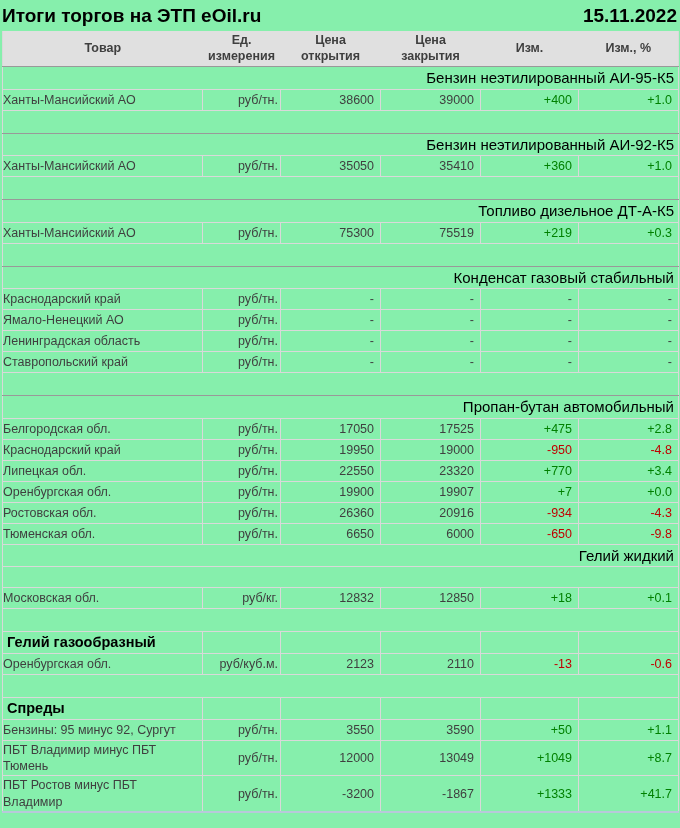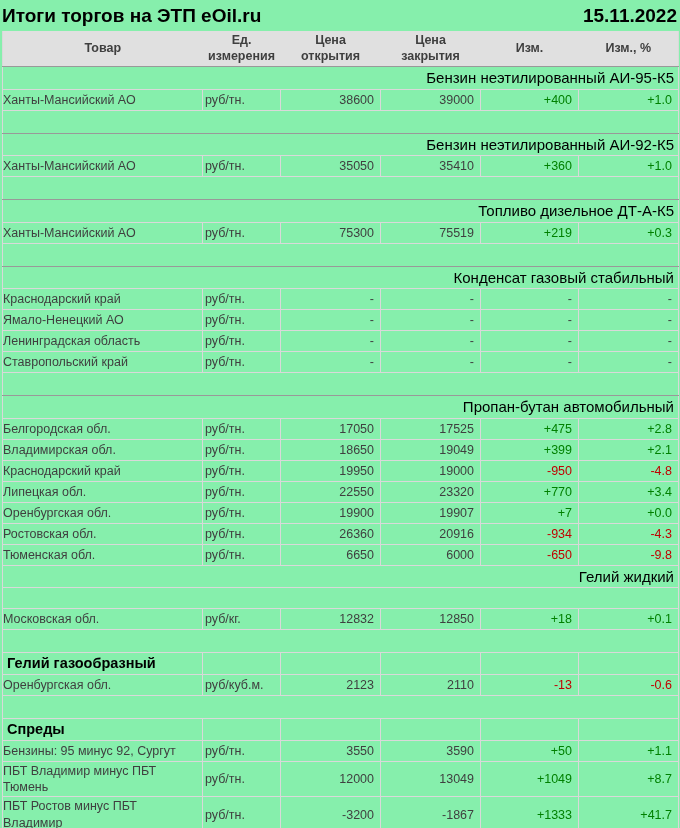--- a/index.html
+++ b/index.html
@@ -38,21 +38,21 @@
   }
   td{
     font-size:12.5px;color:var(--txt);vertical-align:middle;
     padding:1px 6px;line-height:1.3;
   }
   tr.data-row td{
     border:1px solid var(--cell-border);
     height:21px;
   }
   td.product{ text-align:left;padding-left:0; }
-  td.unit{ text-align:left;padding:1px 2px;margin-top:15px; }
+  td.unit{ text-align:right;padding:1px 2px;margin-top:15px; }
   td.num{ text-align:right; }
   td.pos{ color:var(--pos); }
   td.neg{ color:var(--neg); }
   tr.section-span td{
     border-top:1px solid var(--sec-top);
     border-bottom:1px solid var(--cell-border);
     font-size:15px;font-weight:normal;color:#000;
     height:22px;text-align:right;padding:1px 4px;
   }
   tr.section-cells td{
@@ -180,28 +180,20 @@
         </tr>
         <tr class="data-row">
           <td class="product">Белгородская обл.</td>
           <td class="unit">руб/тн.</td>
           <td class="num">17050</td>
           <td class="num">17525</td>
           <td class="num pos">+475</td>
           <td class="num pos">+2.8</td>
         </tr>
         <tr class="data-row">
-          <td class="product">Владимирская обл.</td>
-          <td class="unit">руб/тн.</td>
-          <td class="num">18650</td>
-          <td class="num">19049</td>
-          <td class="num pos">+399</td>
-          <td class="num pos">+2.1</td>
-        </tr>
-        <tr class="data-row">
           <td class="product">Краснодарский край</td>
           <td class="unit">руб/тн.</td>
           <td class="num">19950</td>
           <td class="num">19000</td>
           <td class="num neg">-950</td>
           <td class="num neg">-4.8</td>
         </tr>
         <tr class="data-row">
           <td class="product">Липецкая обл.</td>
           <td class="unit">руб/тн.</td>

